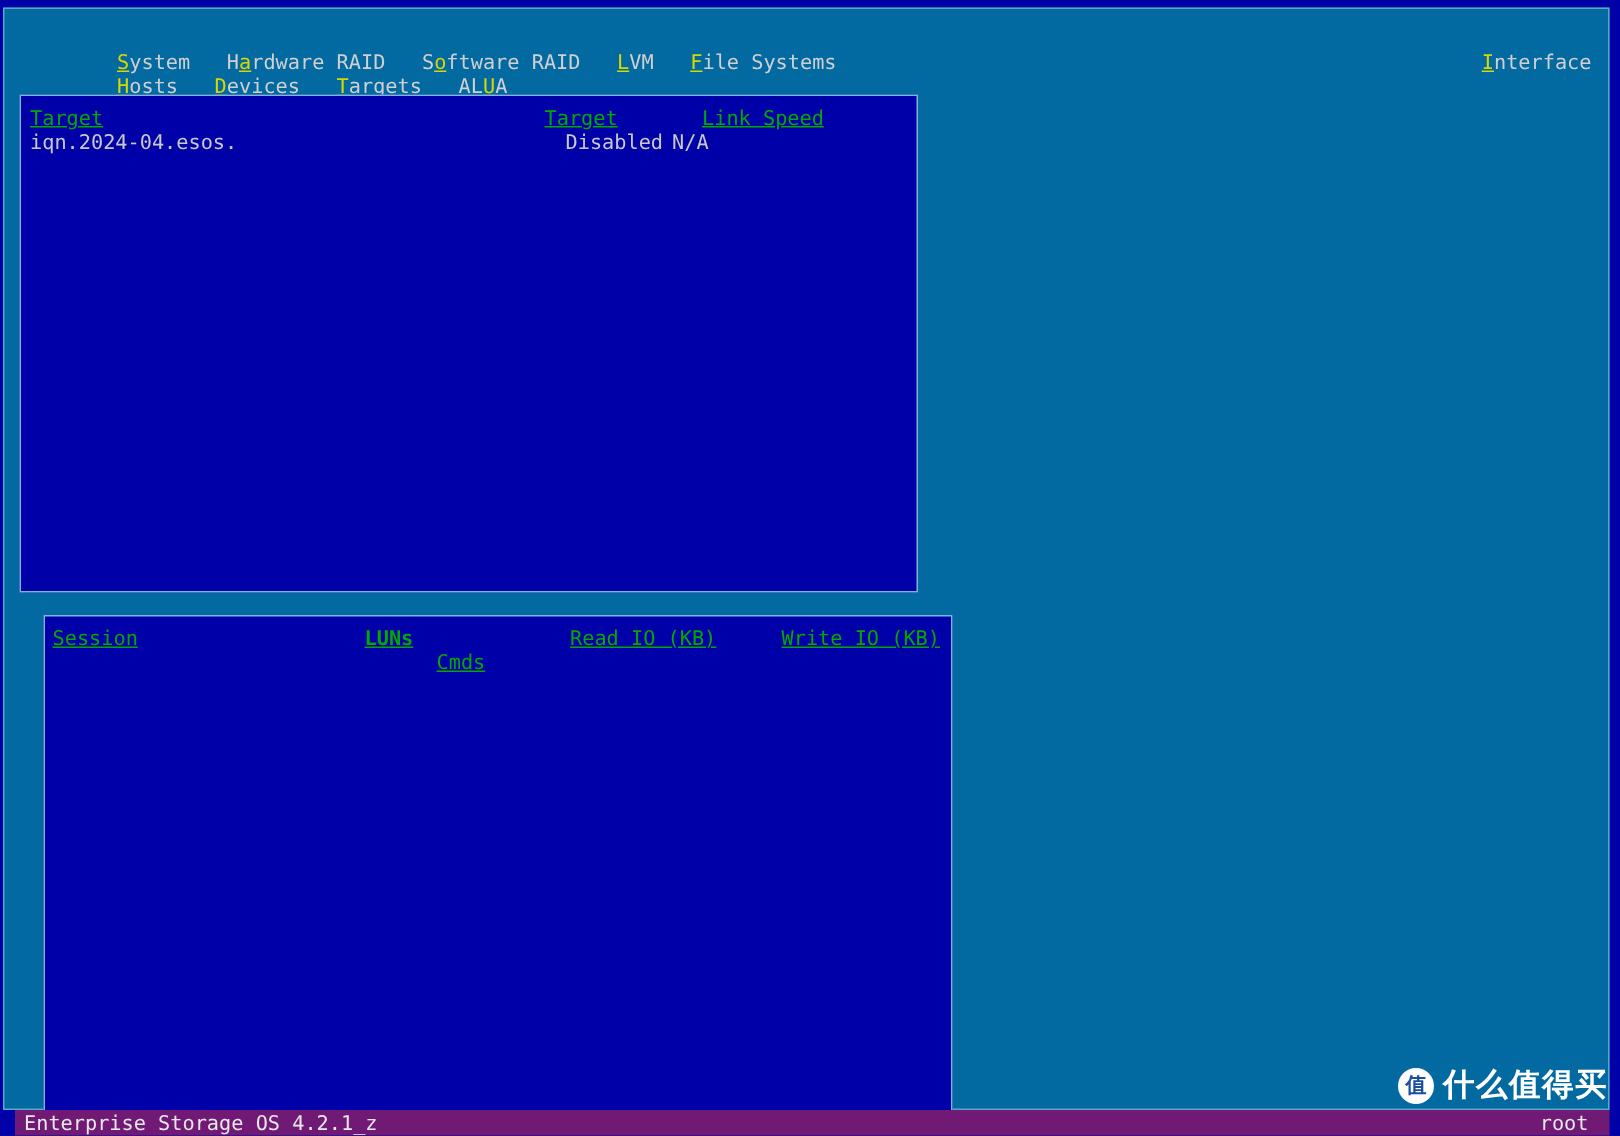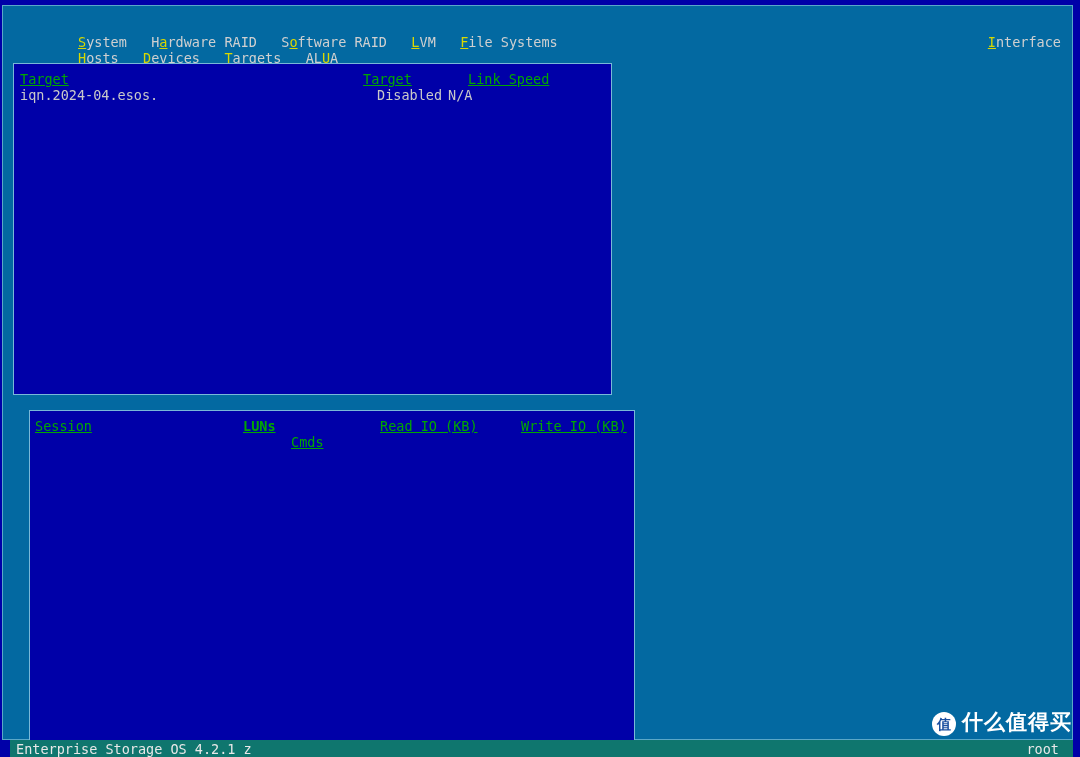--- a/index.html
+++ b/index.html
@@ -150,21 +150,21 @@
     color: #9a9a22;
   }
 
   
   #statusbar {
     position: absolute;
     left: 10px;
     top: 740px;
     width: 1063px;
     height: 17px;
-    background: #0f766e;
+    background: #701a75;
     color: #e8e8e8;
   }
   #status-left {
     position: absolute;
     left: 6px;
     top: 1px;
     white-space: pre;
   }
   #status-right {
     position: absolute;
@@ -191,21 +191,21 @@
     background: #ffffff;
     color: #1a4fa0;
     font-family: "DejaVu Sans", sans-serif;
     font-size: 14px;
     line-height: 24px;
     text-align: center;
     font-weight: bold;
   }
   #watermark-text {
     color: #ffffff;
-    font-family: Liberation Mono, monospace;
+    font-family: Liberation Sans, sans-serif;
     font-size: 21px;
     font-weight: bold;
     letter-spacing: 1px;
   }
 </style>
 </head>
 <body>
 
 <div id="screen">
 

